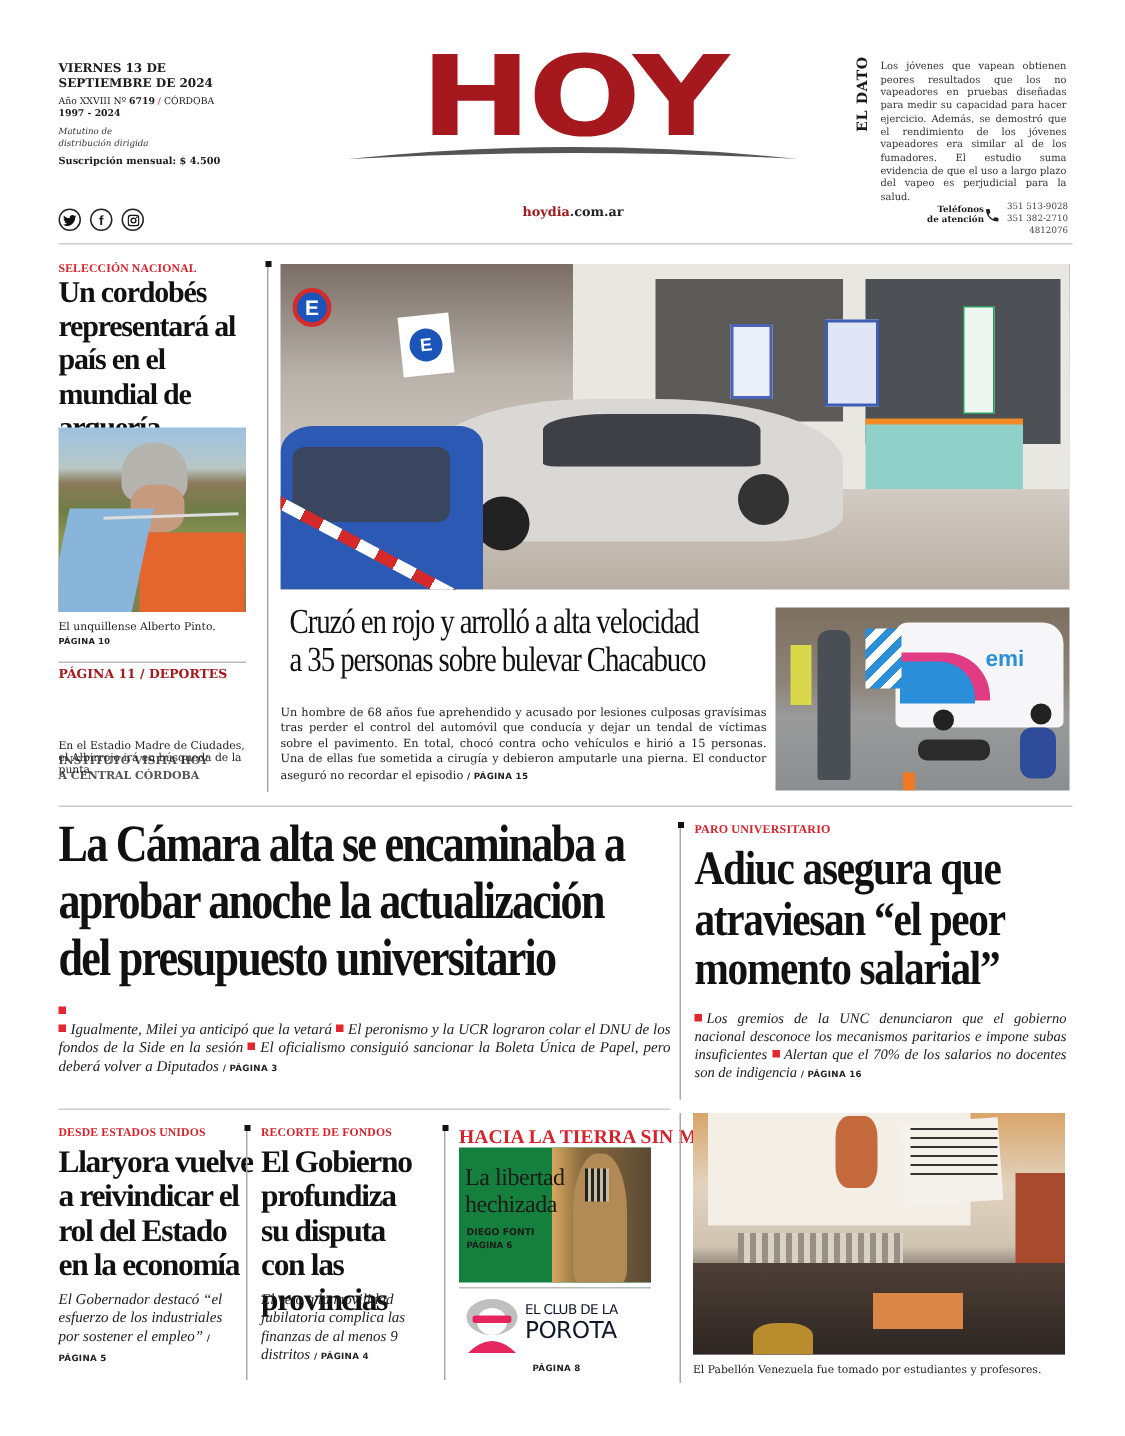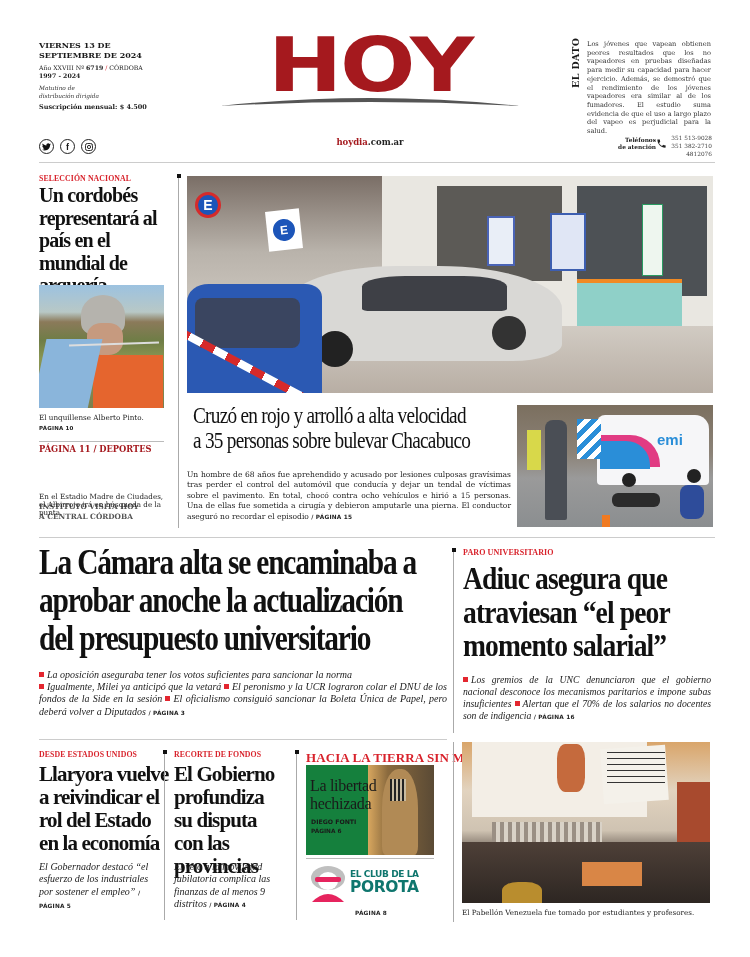--- a/index.html
+++ b/index.html
@@ -41,21 +41,21 @@
   <span style="width:15px;height:15px;border:1px solid #222;border-radius:50%;display:flex;align-items:center;justify-content:center;font-family:'Liberation Sans',sans-serif;font-weight:bold;font-size:9px;">f</span>
   <span style="width:15px;height:15px;border:1px solid #222;border-radius:50%;display:flex;align-items:center;justify-content:center;">
     <svg width="8" height="8" viewBox="0 0 10 10">
         <rect x="0.6" y="0.6" width="8.8" height="8.8" rx="2.4" fill="none" stroke="#111" stroke-width="1.1"></rect>
         <circle cx="5" cy="5" r="2" fill="none" stroke="#111" stroke-width="1.1"></circle>
         <circle cx="7.6" cy="2.4" r="0.6" fill="#111"></circle>
       </svg>
   </span>
 </div>
 
-<div class="abs" style="left:220px; top:30px; width:300px; height:130px;">
+<div class="abs" style="left:232px; top:30px; width:300px; height:130px;">
   <div style="position:absolute; left:40px; top:2px; width:220px; text-align:center; font-family:'DejaVu Sans',sans-serif; font-weight:bold; font-size:74px; line-height:66px; color:#a5191e; letter-spacing:-2px; transform:scaleX(1.2); transform-origin:center top;">HOY</div>
   <svg class="abs" style="left:0; top:64px;" width="300" height="14" viewBox="0 0 300 14">
       <path d="M0 12 Q150 -4 300 12 Q150 4 0 12 Z" fill="#555"></path>
     </svg>
   <div style="position:absolute; left:0; top:107px; width:300px; text-align:center; font-family:'DejaVu Serif',serif; font-weight:bold; font-size:8.5px;">
     <span style="color:#a5191e;">hoydia</span><span style="color:#222;">.com.ar</span>
   </div>
 </div>
 
 <div class="abs" style="left:570px; top:88px; transform:rotate(-90deg); transform-origin:left top; font-family:'DejaVu Serif',serif; font-weight:bold; font-size:9.5px; letter-spacing:0.4px; white-space:nowrap;">EL DATO</div>
@@ -148,21 +148,21 @@
 </div>
 
 <div class="hrule" style="left:39px; top:537px; width:676px; background:#ccc;"></div>
 
 <div class="abs hl" style="left:39px; top:544px; font-size:35px; line-height:38px; letter-spacing:-1.4px; transform:scaleX(0.84); white-space:nowrap;">
   <div>La Cámara alta se encaminaba a</div>
   <div>aprobar anoche la actualización</div>
   <div>del presupuesto universitario</div>
 </div>
 <div class="abs italic-deck" style="left:39px; top:669px; width:408px; font-size:10px; line-height:12.2px; text-align:justify;">
-  <div><span class="bullet"></span><span>La oposición aseguraba tener los votos suficientes para sancionar la norma</span></div>
+  <div><span class="bullet"></span></div>
   <div>
     <span class="bullet"></span><span>Igualmente, Milei ya anticipó que la vetará</span>
     <span class="bullet"></span><span>El peronismo y la UCR lograron colar el DNU de los fondos de la Side en la sesión</span>
     <span class="bullet"></span><span>El oficialismo consiguió sancionar la Boleta Única de Papel, pero deberá volver a Diputados</span>
     <span class="pg">/ PÁGINA 3</span>
   </div>
 </div>
 
 <div class="vrule" style="left:453px; top:548px; height:185px;"></div>
 <div class="dot" style="left:451.5px; top:548px;"></div>
@@ -215,21 +215,21 @@
 </div>
 <div class="hrule" style="left:306px; top:858px; width:128px;"></div>
 
 <div class="abs" style="left:306px; top:866px; width:128px; height:36px;">
   <svg class="abs" style="left:2px; top:0;" width="40" height="36" viewBox="0 0 40 36">
     <ellipse cx="20" cy="12" rx="17" ry="12" fill="#bfbfbf"></ellipse>
     <ellipse cx="20" cy="15" rx="10" ry="9" fill="#fff"></ellipse>
     <rect x="7" y="11" width="26" height="5" rx="2" fill="#e6245e"></rect>
     <path d="M4 36 Q20 20 36 36 Z" fill="#e6245e"></path>
   </svg>
-  <div style="position:absolute; left:44px; top:3px; font-family:'DejaVu Sans',sans-serif; font-weight:bold; color:#0f766e; letter-spacing:-0.4px;">
+  <div style="position:absolute; left:44px; top:3px; font-family:'DejaVu Sans',sans-serif; font-weight:normal; color:#0f172a; letter-spacing:-0.4px;">
     <div style="font-size:9px; line-height:10px;">EL CLUB DE LA</div>
     <div style="font-size:15.5px; line-height:16px;">POROTA</div>
   </div>
 </div>
 <div class="abs pg" style="left:355px; top:910px; font-size:5.8px;">PÁGINA 8</div>
 
 <div class="vrule" style="left:453px; top:742px; height:180px;"></div>
 
 <div class="photo" style="left:462px; top:742px; width:248px; height:161px; background:linear-gradient(180deg,#d9a56a 0%,#e2d3bf 30%,#cfc3b2 55%,#3a2f2a 75%,#2a2320 100%);">
   <div style="position:absolute; left:10px; top:0; width:175px; height:75px; background:#f3eee6;"></div>

